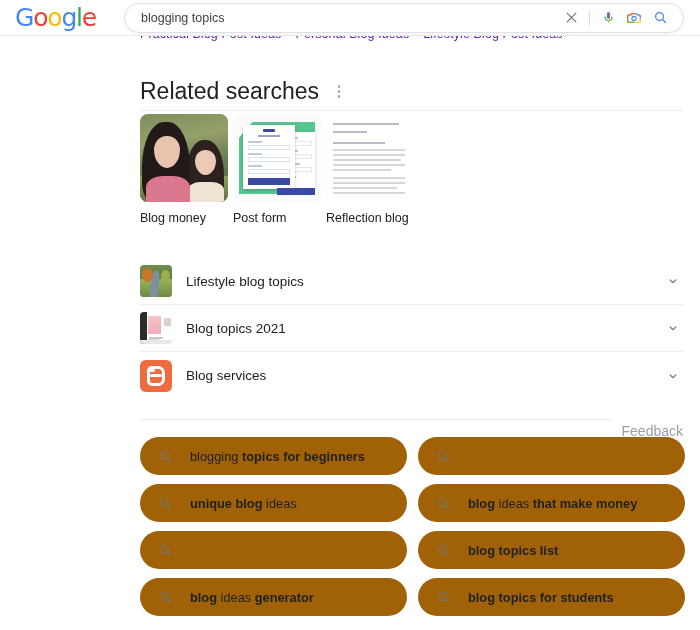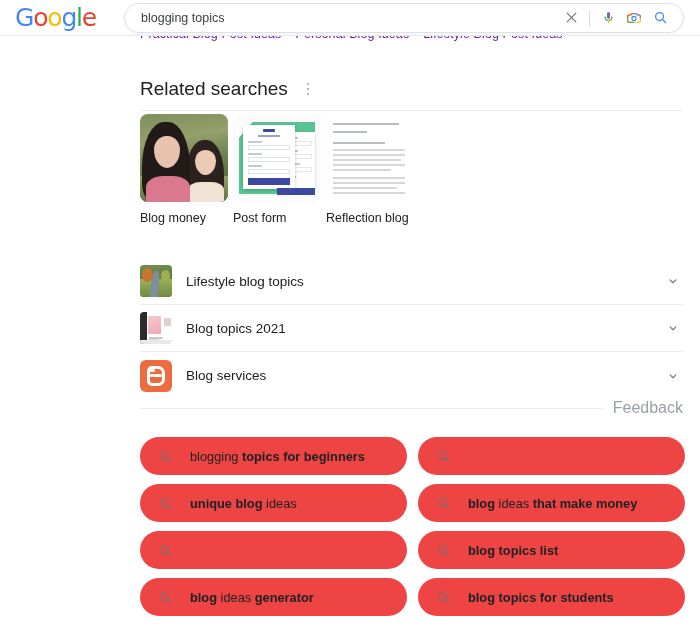--- a/index.html
+++ b/index.html
@@ -57,21 +57,21 @@
   .cut-links {
     position: absolute; top: 27px; left: 140px;
     font-size: 12.5px; color: #681da8;
     white-space: nowrap; letter-spacing: .1px;
   }
   .cut-links a { color: #681da8; text-decoration: none; margin-right: 14px; }
 
   .block { position: absolute; left: 140px; width: 543px; }
 
   .rs-head { top: 78px; display: flex; align-items: center; }
-  .rs-title { font-size: 19px; color: #202124; font-weight: 400; letter-spacing: 0; }
+  .rs-title { font-size: 23px; color: #202124; font-weight: 400; letter-spacing: 0; }
   .kebab {
     margin-left: 12px; width: 16px; height: 20px;
     display: flex; flex-direction: column; align-items: center;
     justify-content: center; gap: 2.5px; cursor: pointer;
   }
   .kebab i { width: 2.5px; height: 2.5px; background: #9aa0a6; border-radius: 50%; display:block; }
 
   .rule { position: absolute; left: 140px; width: 543px; height: 1px; background: #ebebeb; }
 
   
@@ -175,29 +175,29 @@
     border: 3.2px solid #fff; border-radius: 5px 7px 7px 5px;
   }
   .bl-bar { position:absolute; left:10px; top:14px; width:12px; height:3.2px;
     background:#fff; border-radius:2px; }
   .bl-dot { position:absolute; left:10px; top:9px; width:4.5px; height:3.2px;
     background:#fff; border-radius:2px; }
 
   
   .fb-wrap { top: 399px; display:flex; align-items:center; justify-content:flex-end; }
   .fb-line { flex:1; height:1px; background:#ebebeb; margin-right:10px; }
-  .fb-text { font-size:16px; color:#9aa0a6; cursor:pointer; white-space:nowrap; }
+  .fb-text { font-size:14px; color:#9aa0a6; cursor:pointer; white-space:nowrap;margin-top:24px; }
 
   
   .chips {
     top: 437px; left: 140px; width: 545px;
     display: grid; grid-template-columns: 267px 267px; gap: 9px 11px;
   }
   .chip {
-    height: 38px; background:#ef4444; border-radius: 19px;
+    height: 38px; background:#a16207; border-radius: 19px;
     display:flex; align-items:center; cursor:pointer;
   }
   .chip-ic { margin-left:18px; flex:0 0 16px; display:flex; align-items:center; }
   .chip-tx {
     margin-left:16px; font-size:12.8px; color:#202124;
     white-space:nowrap; overflow:hidden; text-overflow:ellipsis; padding-right:10px;
   }
   .chip-tx b { font-weight: 700; }
 </style>
 </head>

